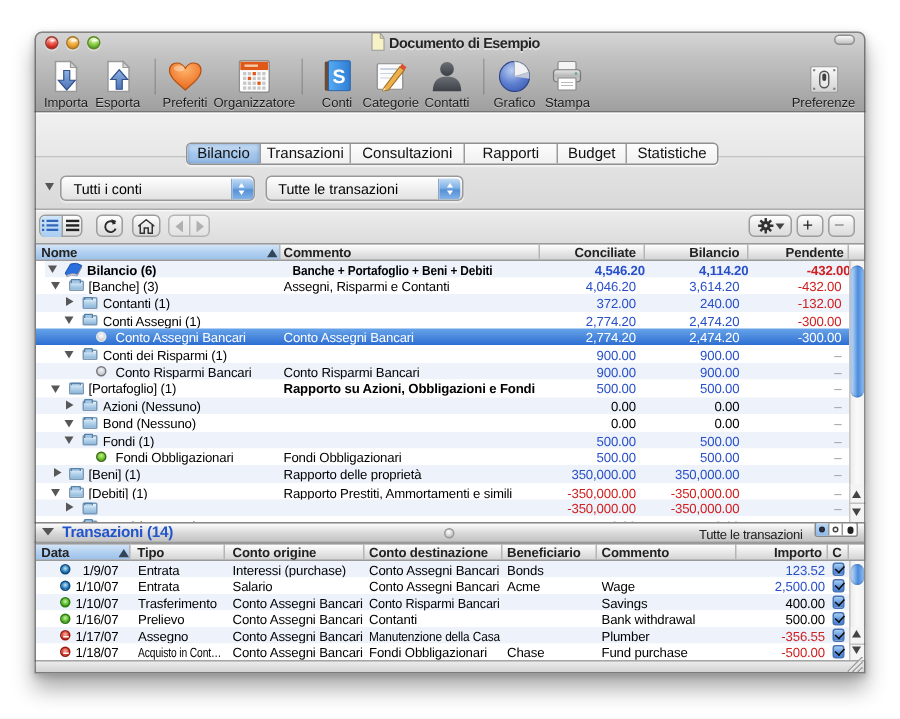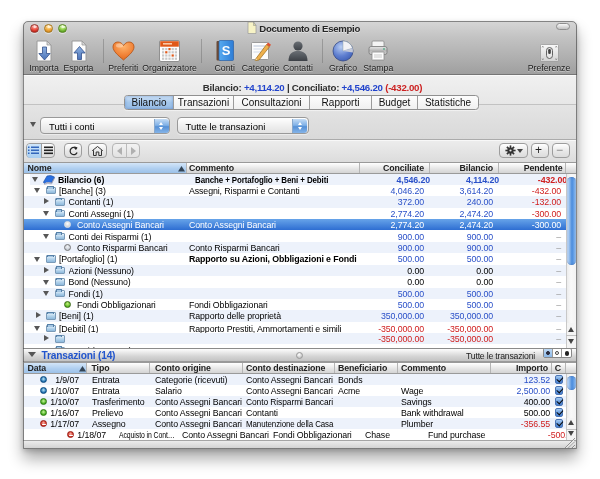--- a/index.html
+++ b/index.html
@@ -239,21 +239,20 @@
         <linearGradient id="swg" x1="0" y1="0" x2="0" y2="1">
           <stop offset="0" stop-color="#fafafa"></stop>
           <stop offset="1" stop-color="#d2d2d2"></stop>
         </linearGradient>
       </defs>
 <path d="M2.2 2.2 l1.2 1.2 m0 -1.2 l-1.2 1.2 M15.6 2.2 l1.2 1.2 m0 -1.2 l-1.2 1.2 M2.2 14.6 l1.2 1.2 m0 -1.2 l-1.2 1.2 M15.6 14.6 l1.2 1.2 m0 -1.2 l-1.2 1.2" stroke="#777" stroke-width="0.7"></path>
 <rect x="6.5" y="3.5" width="6" height="11" rx="3" fill="#e8e8e8" stroke="#555" stroke-width="0.9"></rect>
 <rect x="8.2" y="5" width="2.6" height="5" rx="1.3" fill="#404040"></rect>
     </svg>
     <div class="tblabel" style="left:514px;">Preferenze</div>
-    <div id="statusline">Bilancio: <span class="b">+4,114.20</span> | Conciliato: <span class="b">+4,546.20</span> <span class="r">(-432.00)</span></div>
     <div id="tabs">
       <div class="tab sel" style="width:49px">Bilancio</div>
       <div class="tab" style="width:60px">Transazioni</div>
       <div class="tab" style="width:76px">Consultazioni</div>
       <div class="tab" style="width:62px">Rapporti</div>
       <div class="tab" style="width:46px">Budget</div>
       <div class="tab" style="width:60px">Statistiche</div>
     </div>
     <div class="abs" style="left:29.5px;top:121.5px;width:0;height:0;border-left:3.6px solid transparent;border-right:3.6px solid transparent;border-top:5px solid #555;"></div>
 <div class="popup" style="left:40px;width:130px;">
@@ -510,21 +509,21 @@
 <div class="hdiv" style="left:333.5px;top:363px;"></div>
 <div class="hdiv" style="left:396.5px;top:363px;"></div>
 <div class="hdiv" style="left:489.5px;top:363px;"></div>
 <div class="hdiv" style="left:550.5px;top:363px;"></div>
 <div class="hdiv" style="left:565px;top:363px;"></div>
 <div class="abs" style="left:24px;top:374px;width:541.5px;height:66px;overflow:hidden;background:#fff;">
       <div class="abs" style="left:0;top:0.0px;width:541.5px;height:11.0px;background:#edf2fb;">
         <div class="abs" style="left:15.5px;top:2px;width:7px;height:7px;border-radius:50%;background:radial-gradient(circle at 50% 40%,#bfe8f8,#2a7ab8 60%,#0a4a80);border:0.5px solid #0a4a80;"></div>
         <div class="num blk" style="left:5px;top:1px;width:50px;">1/9/07</div>
         <div class="cell rowtext" style="left:68px;top:1px;width:58px;">Entrata</div>
-        <div class="cell rowtext" style="left:131px;top:1px;width:90px;">Categorie (ricevuti)</div>
+        <div class="cell rowtext" style="left:131px;top:1px;width:90px;">Interessi (purchase)</div>
         <div class="cell rowtext" style="left:222px;top:1px;width:88px;">Conto Assegni Bancari</div>
         <div class="cell rowtext" style="left:314px;top:1px;width:60px;">Bonds</div>
         <div class="cell rowtext" style="left:377px;top:1px;width:90px;"></div>
         <div class="num blue" style="left:455px;top:1px;width:71px;">123.52</div>
         <div class="checkbox" style="left:530.5px;top:1px;"></div>
       </div>
       <div class="abs" style="left:0;top:11.0px;width:541.5px;height:11.0px;background:#ffffff;">
         <div class="abs" style="left:15.5px;top:2px;width:7px;height:7px;border-radius:50%;background:radial-gradient(circle at 50% 40%,#bfe8f8,#2a7ab8 60%,#0a4a80);border:0.5px solid #0a4a80;"></div>
         <div class="num blk" style="left:5px;top:1px;width:50px;">1/10/07</div>
         <div class="cell rowtext" style="left:68px;top:1px;width:58px;">Entrata</div>
@@ -563,21 +562,21 @@
         </div>
         <div class="num blk" style="left:5px;top:1px;width:50px;">1/17/07</div>
         <div class="cell rowtext" style="left:68px;top:1px;width:58px;">Assegno</div>
         <div class="cell rowtext" style="left:131px;top:1px;width:90px;">Conto Assegni Bancari</div>
         <div class="abs rowtext" style="left:222px;top:1px;width:130px;white-space:nowrap;transform:scaleX(0.9);transform-origin:left;">Manutenzione della Casa</div>
         <div class="cell rowtext" style="left:314px;top:1px;width:60px;"></div>
         <div class="cell rowtext" style="left:377px;top:1px;width:90px;">Plumber</div>
         <div class="num red" style="left:455px;top:1px;width:71px;">-356.55</div>
         <div class="checkbox" style="left:530.5px;top:1px;"></div>
       </div>
-      <div class="abs" style="left:0;top:55.0px;width:541.5px;height:11.0px;background:#ffffff;margin-left:27px;">
+      <div class="abs" style="left:0;top:55.0px;width:541.5px;height:11.0px;background:#ffffff;">
         <div class="abs" style="left:15.5px;top:2px;width:7px;height:7px;border-radius:50%;background:radial-gradient(circle at 50% 40%,#f8b8b0,#d84030 60%,#981810);border:0.5px solid #981810;">
           <div style="position:absolute;left:1.1px;top:2.6px;width:4.8px;height:1.6px;background:#fff;border-radius:0.8px;"></div>
         </div>
         <div class="num blk" style="left:5px;top:1px;width:50px;">1/18/07</div>
         <div class="abs rowtext" style="left:68px;top:1px;width:100px;white-space:nowrap;transform:scaleX(0.78);transform-origin:left;">Acquisto in Cont…</div>
         <div class="cell rowtext" style="left:131px;top:1px;width:90px;">Conto Assegni Bancari</div>
         <div class="cell rowtext" style="left:222px;top:1px;width:88px;">Fondi Obbligazionari</div>
         <div class="cell rowtext" style="left:314px;top:1px;width:60px;">Chase</div>
         <div class="cell rowtext" style="left:377px;top:1px;width:90px;">Fund purchase</div>
         <div class="num red" style="left:455px;top:1px;width:71px;">-500.00</div>

